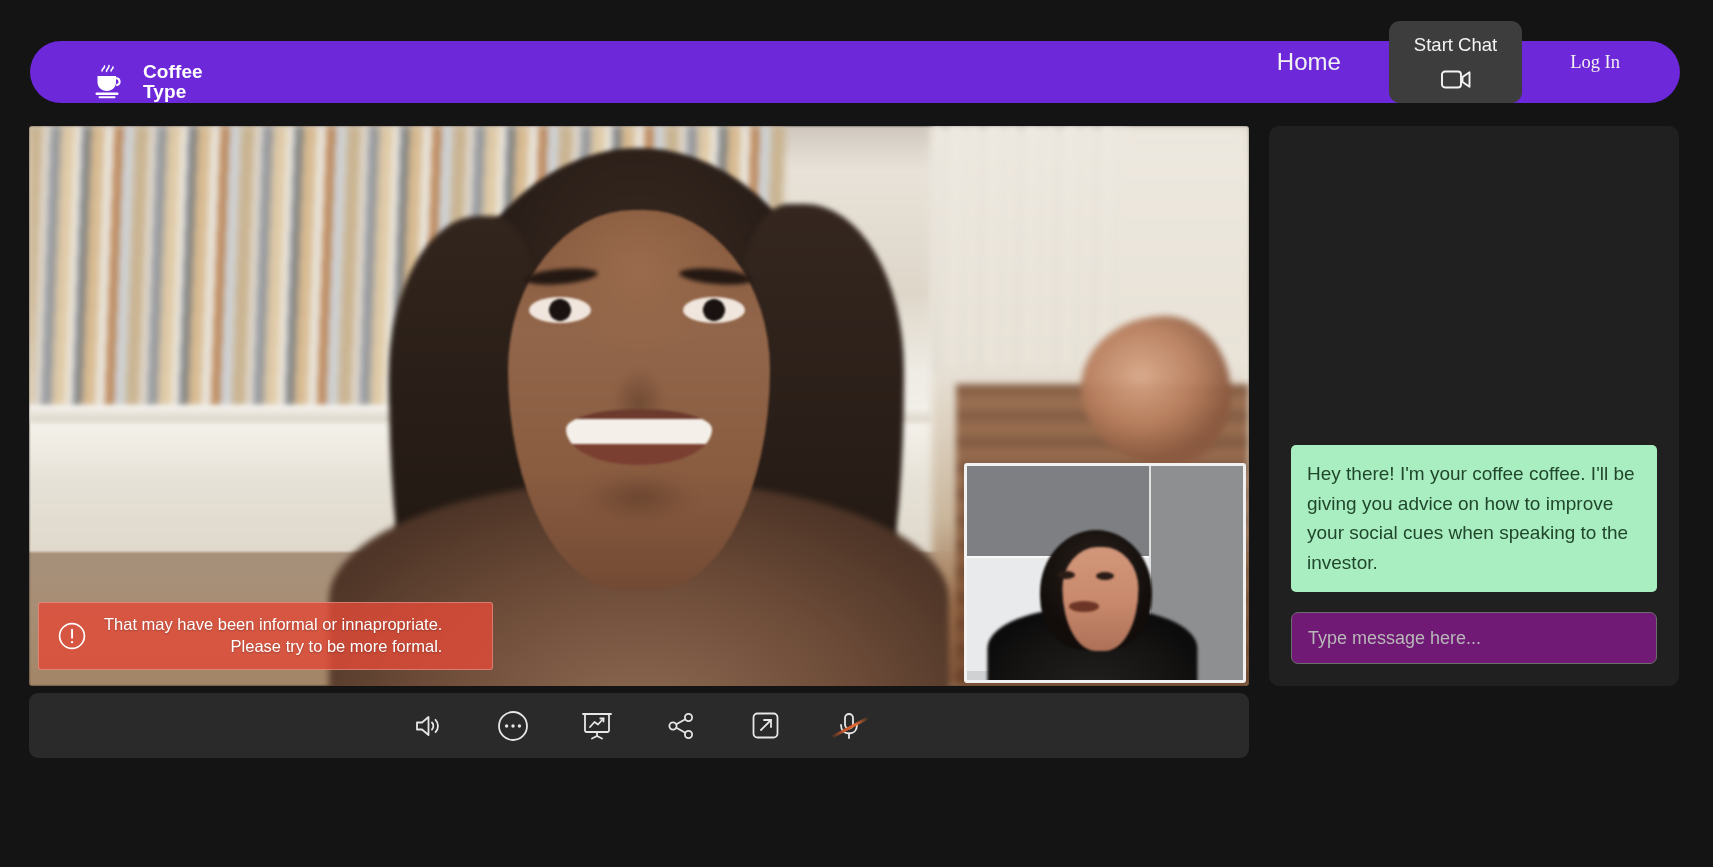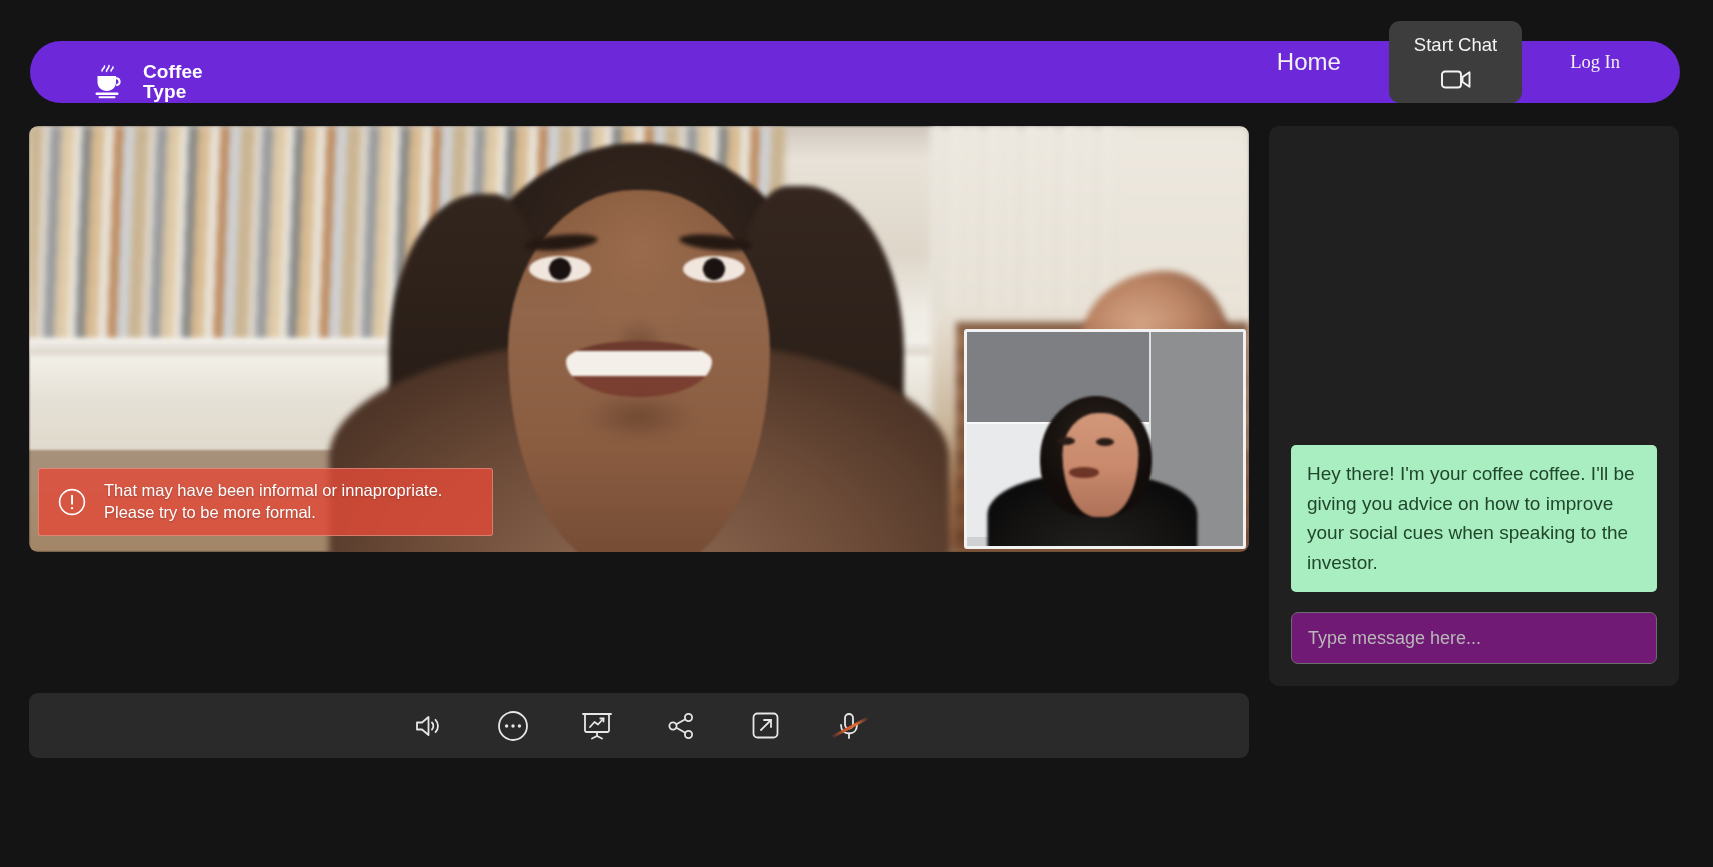--- a/index.html
+++ b/index.html
@@ -102,24 +102,25 @@
     cursor: pointer;
     font-family: Liberation Serif, serif;
   }
 
   
   .video-stage {
     position: absolute;
     left: 29px;
     top: 126px;
     width: 1220px;
-    height: 426px;
-    border-radius: 9px;
+    height: 560px;
+    border-radius: 3px;
     overflow: hidden;
     background: #2a2522;
+    text-align: right;
   }
 
   
   .room-bg {
     position: absolute;
     inset: 0;
     background:
       
       linear-gradient(to bottom, rgba(0,0,0,0) 76%, rgba(120,84,54,0.55) 76%, rgba(140,100,66,0.5) 100%),
       

